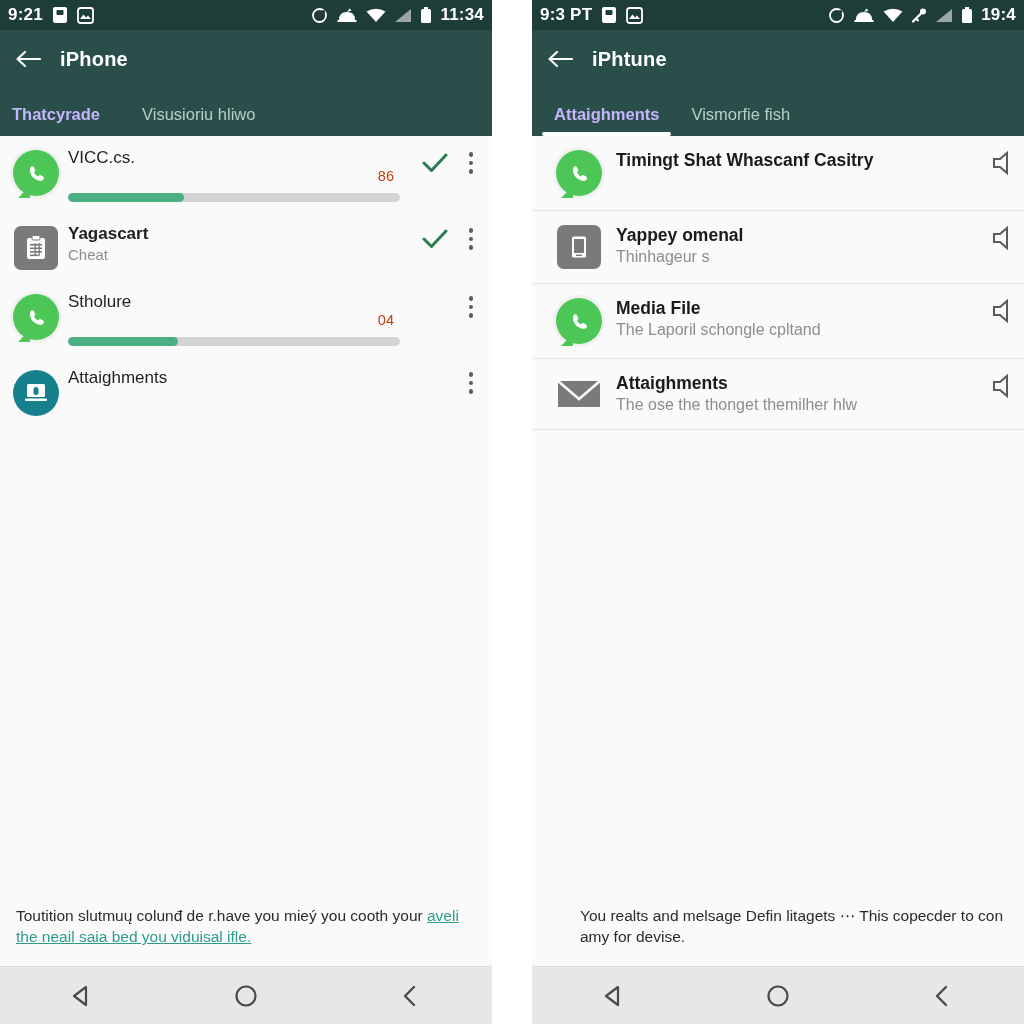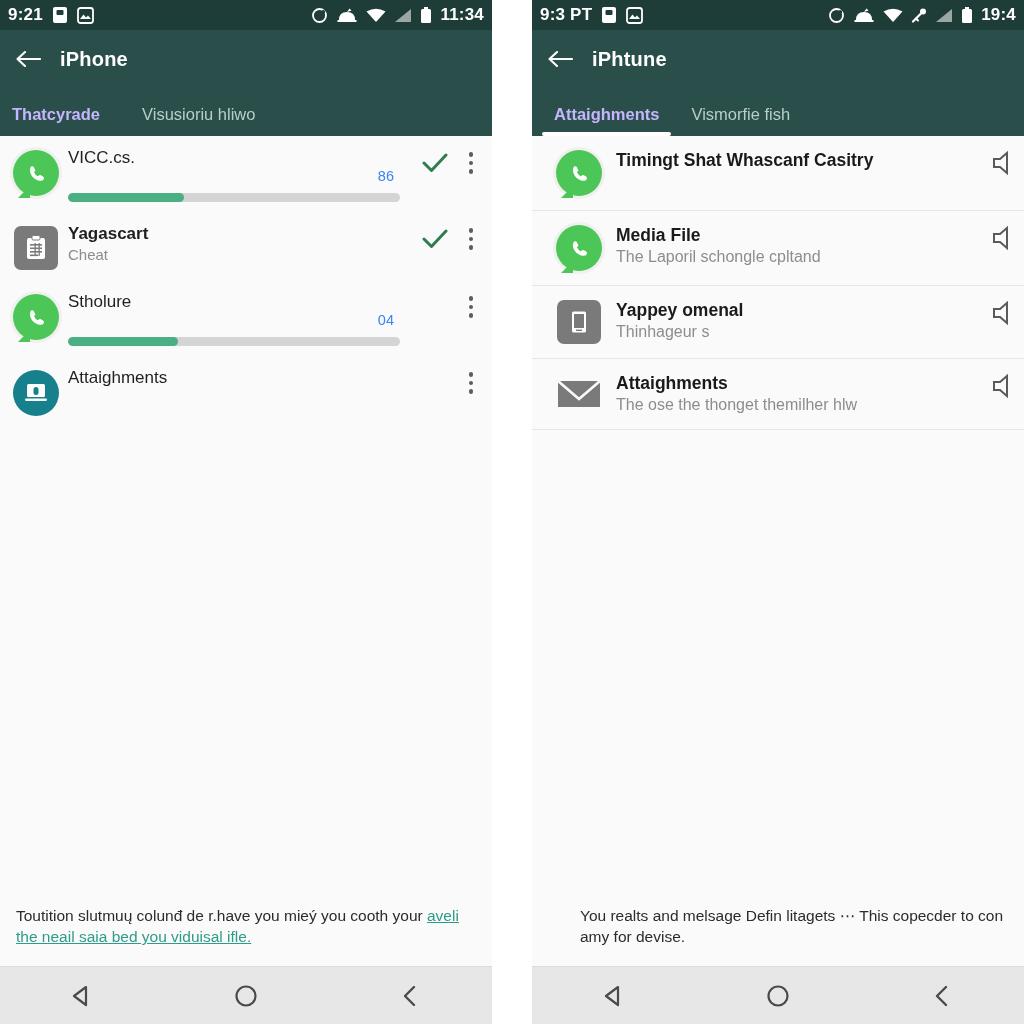--- a/index.html
+++ b/index.html
@@ -105,21 +105,21 @@
     padding: 12px 10px 10px 10px;
     min-height: 66px;
     position: relative;
   }
   .row-l .ico-wrap { width: 52px; flex: 0 0 52px; display:flex; align-items:flex-start; justify-content:center; padding-top:2px;}
   .row-l .body { flex: 1 1 auto; padding-left: 6px; padding-right: 4px; }
   .row-l .titleline { display: flex; align-items: flex-start; flex-direction: column; }
   .row-l .title { font-size: 17px; color: #1f1f1f; font-weight: 400; }
   .row-l .title.b { font-weight: bold; }
   .row-l .sub { font-size: 15px; color: #8d8d8d; margin-top: 2px; }
-  .row-l .pct { margin-left: auto; font-size: 14.5px; color: #3b82f6; padding-right: 6px; }
+  .row-l .pct { margin-left: auto; font-size: 14.5px; color: #c2410c; padding-right: 6px; }
   .progress {
     margin-top: 9px;
     height: 9px;
     border-radius: 5px;
     background: #d4d4d4;
     position: relative;
     overflow: hidden;
     width: 100%;
   }
   .progress > i {
@@ -518,59 +518,59 @@
         </div>
         <div class="trail">
           <svg width="30" height="26" viewBox="0 0 30 26">
               <path d="M4 9 L10 9 L17 3 L17 23 L10 17 L4 17 Z" fill="none" stroke="#5a5a5a" stroke-width="2"></path>
             </svg>
         </div>
       </div>
 
       <div class="row-r">
         <div class="ico-wrap">
-          <div class="wa">
-              <svg width="26" height="26" viewBox="0 0 26 26">
-                <path d="M8 6.5 q2 -1 3 1 l1.2 2.4 q.4 .9 -.4 1.6 l-.9 .8 q1.4 2.8 4 4.2 l.8 -1 q.7 -.8 1.6 -.4 l2.4 1.1 q2 .9 1 3 q-1 2 -4 1.6 q-5 -.8 -8 -5 q-2.6 -3.6 -1.5 -7.2 q.3 -1.1 .8 -2.1 z" fill="#fff"></path>
-              </svg>
-            </div>
-        </div>
-        <div class="body">
-          <div class="title">Media File</div>
-          <div class="sub">The Laporil schongle cpltand</div>
-        </div>
-        <div class="trail">
-          <svg width="30" height="26" viewBox="0 0 30 26">
-              <path d="M4 9 L10 9 L17 3 L17 23 L10 17 L4 17 Z" fill="none" stroke="#5a5a5a" stroke-width="2"></path>
-            </svg>
-        </div>
-      </div>
-
-      <div class="row-r">
-        <div class="ico-wrap">
           <div class="sq">
               <svg width="22" height="26" viewBox="0 0 22 26">
                 <rect x="4" y="2.5" width="14" height="21" rx="1.6" fill="#fff"></rect>
                 <rect x="6" y="5" width="10" height="14" fill="#7a7a7a"></rect>
                 <rect x="8" y="20.6" width="6" height="1.4" fill="#7a7a7a"></rect>
               </svg>
             </div>
         </div>
         <div class="body">
           <div class="title">Yappey omenal</div>
           <div class="sub">Thinhageur s</div>
         </div>
         <div class="trail">
           <svg width="30" height="26" viewBox="0 0 30 26">
               <path d="M4 9 L10 9 L17 3 L17 23 L10 17 L4 17 Z" fill="none" stroke="#5a5a5a" stroke-width="2"></path>
             </svg>
         </div>
       </div>
 
       <div class="row-r">
+        <div class="ico-wrap">
+          <div class="wa">
+              <svg width="26" height="26" viewBox="0 0 26 26">
+                <path d="M8 6.5 q2 -1 3 1 l1.2 2.4 q.4 .9 -.4 1.6 l-.9 .8 q1.4 2.8 4 4.2 l.8 -1 q.7 -.8 1.6 -.4 l2.4 1.1 q2 .9 1 3 q-1 2 -4 1.6 q-5 -.8 -8 -5 q-2.6 -3.6 -1.5 -7.2 q.3 -1.1 .8 -2.1 z" fill="#fff"></path>
+              </svg>
+            </div>
+        </div>
+        <div class="body">
+          <div class="title">Media File</div>
+          <div class="sub">The Laporil schongle cpltand</div>
+        </div>
+        <div class="trail">
+          <svg width="30" height="26" viewBox="0 0 30 26">
+              <path d="M4 9 L10 9 L17 3 L17 23 L10 17 L4 17 Z" fill="none" stroke="#5a5a5a" stroke-width="2"></path>
+            </svg>
+        </div>
+      </div>
+
+      <div class="row-r">
         <div class="ico-wrap plain-ico">
           <svg width="44" height="30" viewBox="0 0 44 30">
               <rect x="1" y="2" width="42" height="26" fill="#7a7a7a"></rect>
               <path d="M1 2 L22 20 L43 2" fill="none" stroke="#fafafa" stroke-width="2.6"></path>
             </svg>
         </div>
         <div class="body">
           <div class="title">Attaighments</div>
           <div class="sub">The ose the thonget themilher hlw</div>
         </div>

